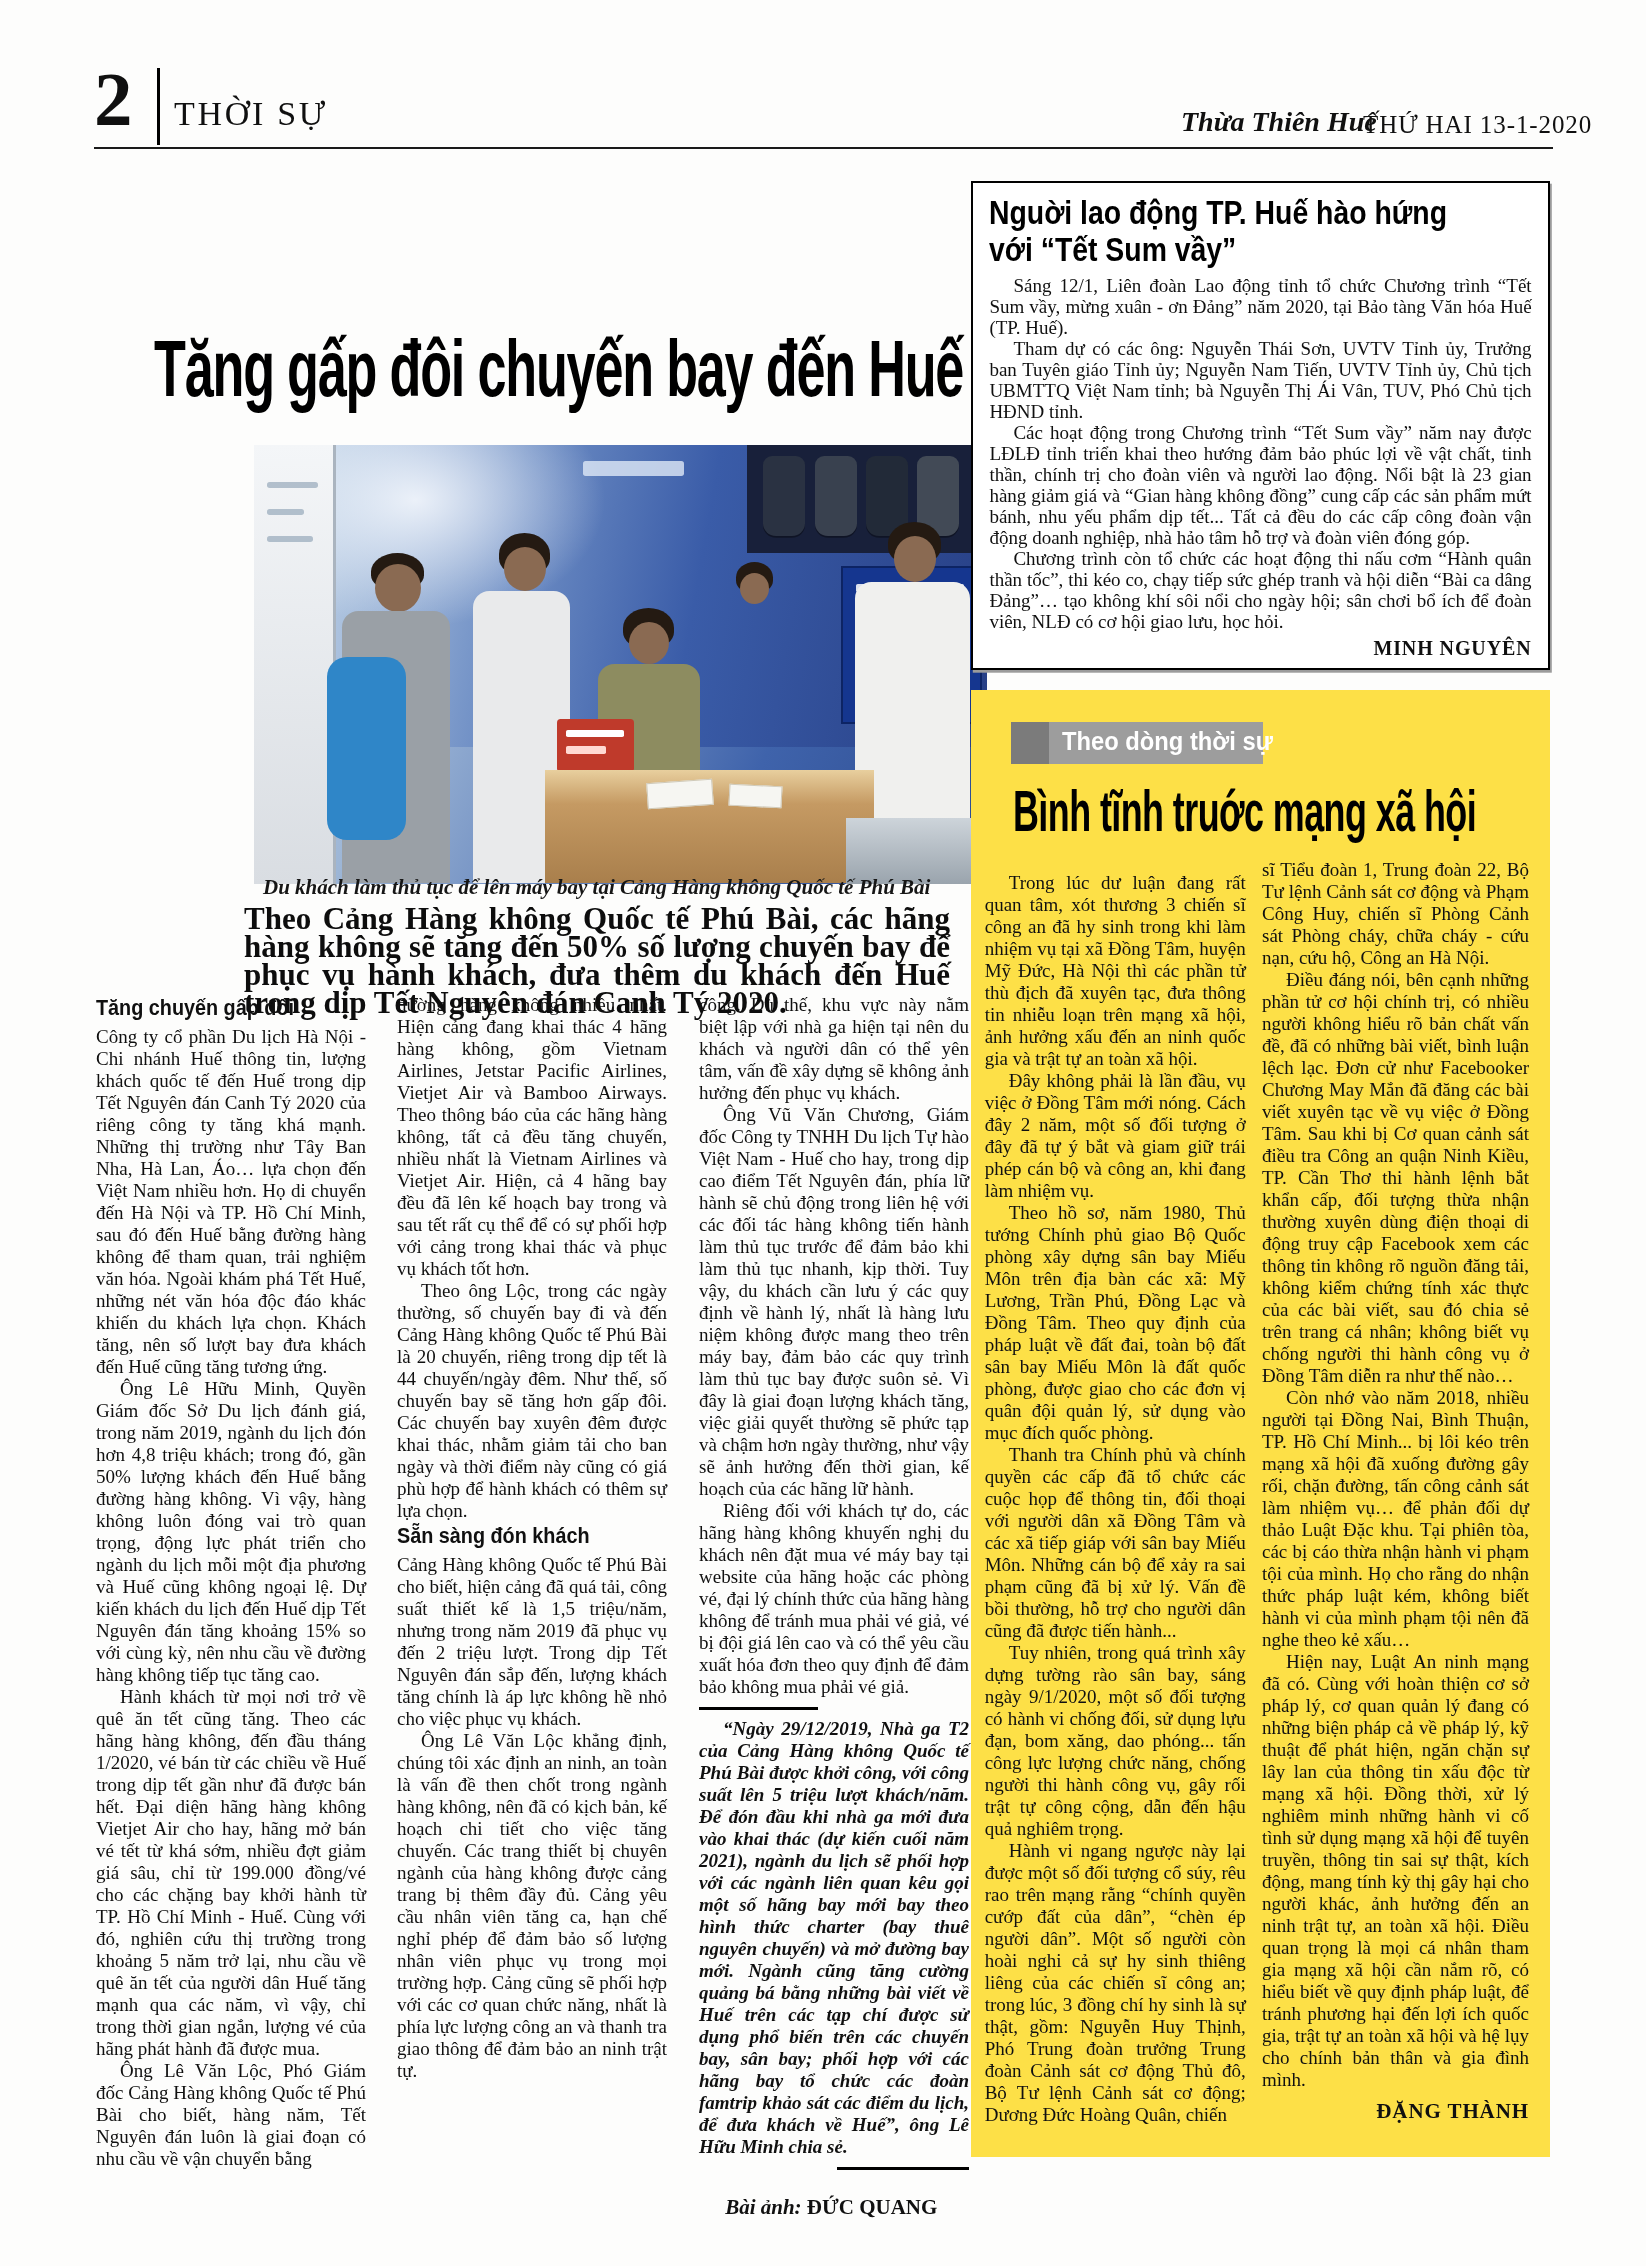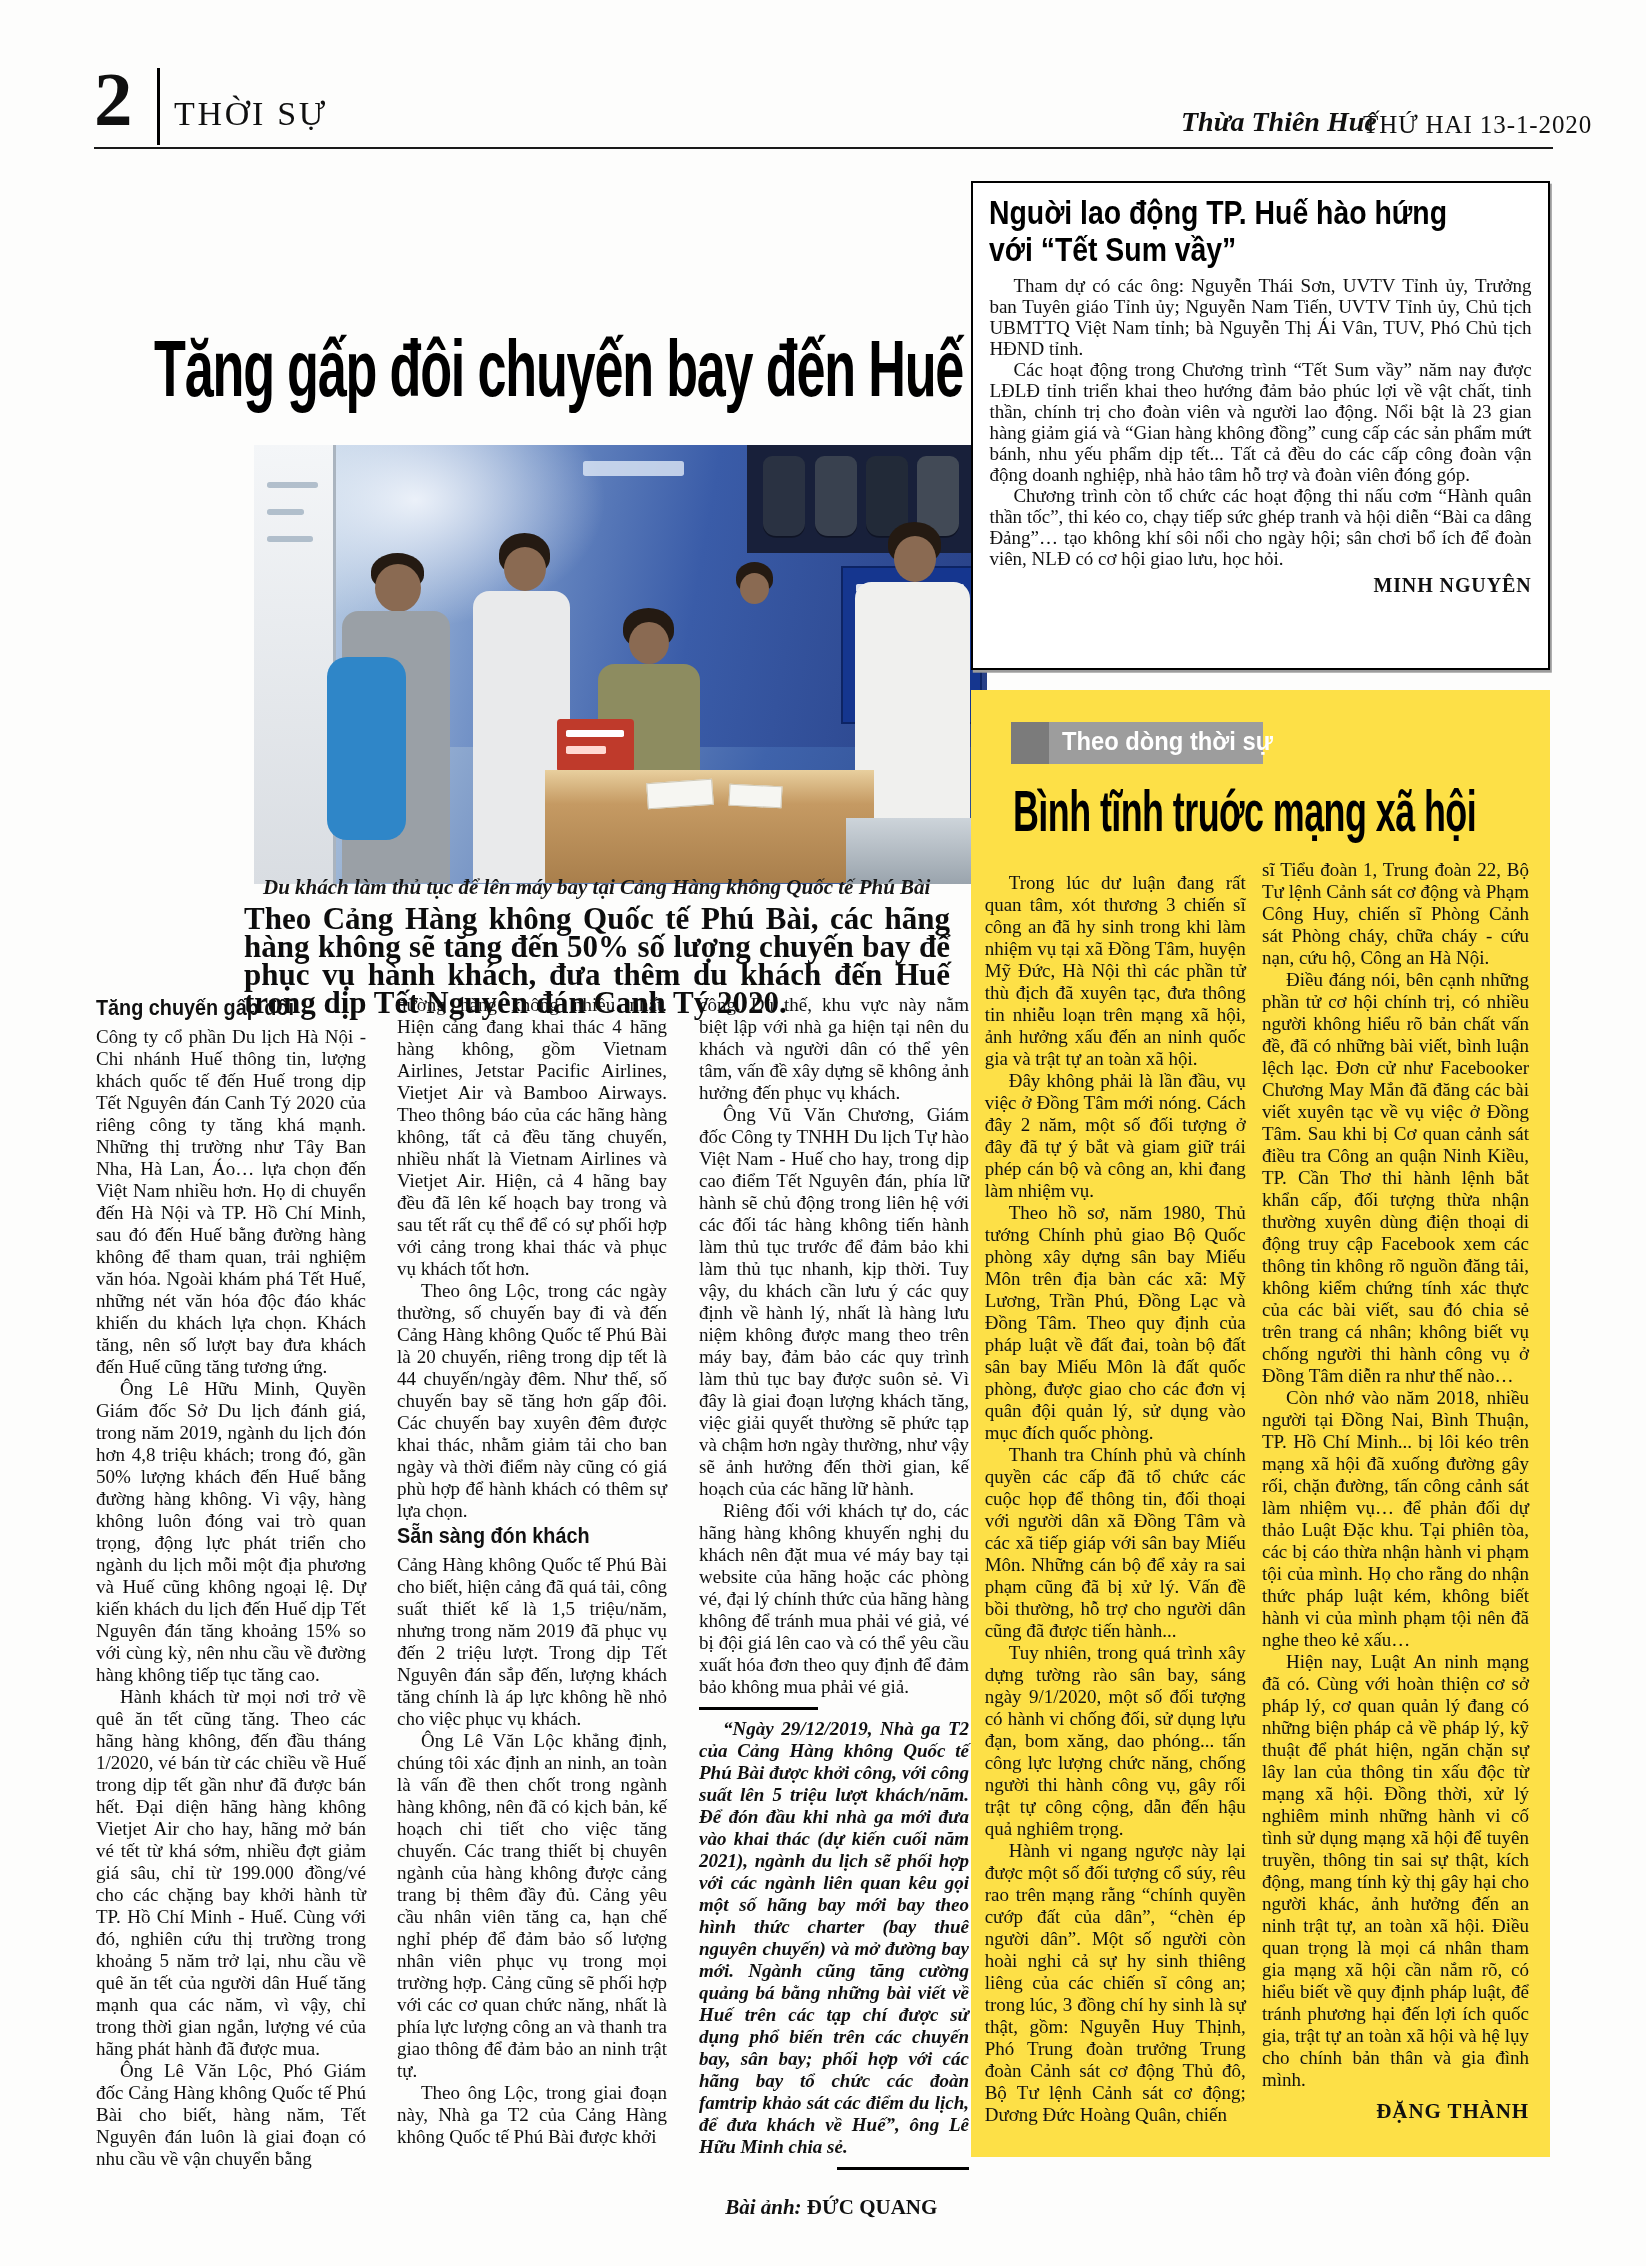--- a/index.html
+++ b/index.html
@@ -156,36 +156,36 @@
     <p class="para">Ông Lê Hữu Minh, Quyền Giám đốc Sở Du lịch đánh giá, trong năm 2019, ngành du lịch đón hơn 4,8 triệu khách; trong đó, gần 50% lượng khách đến Huế bằng đường hàng không. Vì vậy, hàng không luôn đóng vai trò quan trọng, động lực phát triển cho ngành du lịch mỗi một địa phương và Huế cũng không ngoại lệ. Dự kiến khách du lịch đến Huế dịp Tết Nguyên đán tăng khoảng 15% so với cùng kỳ, nên nhu cầu về đường hàng không tiếp tục tăng cao.</p>
     <p class="para">Hành khách từ mọi nơi trở về quê ăn tết cũng tăng. Theo các hãng hàng không, đến đầu tháng 1/2020, vé bán từ các chiều về Huế trong dịp tết gần như đã được bán hết. Đại diện hãng hàng không Vietjet Air cho hay, hãng mở bán vé tết từ khá sớm, nhiều đợt giảm giá sâu, chỉ từ 199.000 đồng/vé cho các chặng bay khởi hành từ TP. Hồ Chí Minh - Huế. Cùng với đó, nghiên cứu thị trường trong khoảng 5 năm trở lại, nhu cầu về quê ăn tết của người dân Huế tăng mạnh qua các năm, vì vậy, chỉ trong thời gian ngắn, lượng vé của hãng phát hành đã được mua.</p>
     <p class="para">Ông Lê Văn Lộc, Phó Giám đốc Cảng Hàng không Quốc tế Phú Bài cho biết, hàng năm, Tết Nguyên đán luôn là giai đoạn có nhu cầu về vận chuyển bằng</p>
   </div>
 <div class="col main-col-2">
     <p class="para ni">đường hàng không nhiều nhất. Hiện cảng đang khai thác 4 hãng hàng không, gồm Vietnam Airlines, Jetstar Pacific Airlines, Vietjet Air và Bamboo Airways. Theo thông báo của các hãng hàng không, tất cả đều tăng chuyến, nhiều nhất là Vietnam Airlines và Vietjet Air. Hiện, cả 4 hãng bay đều đã lên kế hoạch bay trong và sau tết rất cụ thể để có sự phối hợp với cảng trong khai thác và phục vụ khách tốt hơn.</p>
     <p class="para">Theo ông Lộc, trong các ngày thường, số chuyến bay đi và đến Cảng Hàng không Quốc tế Phú Bài là 20 chuyến, riêng trong dịp tết là 44 chuyến/ngày đêm. Như thế, số chuyến bay sẽ tăng hơn gấp đôi. Các chuyến bay xuyên đêm được khai thác, nhằm giảm tải cho ban ngày và thời điểm này cũng có giá phù hợp để hành khách có thêm sự lựa chọn.</p>
     <div class="sub">Sẵn sàng đón khách</div>
     <p class="para ni">Cảng Hàng không Quốc tế Phú Bài cho biết, hiện cảng đã quá tải, công suất thiết kế là 1,5 triệu/năm, nhưng trong năm 2019 đã phục vụ đến 2 triệu lượt. Trong dịp Tết Nguyên đán sắp đến, lượng khách tăng chính là áp lực không hề nhỏ cho việc phục vụ khách.</p>
     <p class="para">Ông Lê Văn Lộc khẳng định, chúng tôi xác định an ninh, an toàn là vấn đề then chốt trong ngành hàng không, nên đã có kịch bản, kế hoạch chi tiết cho việc tăng chuyến. Các trang thiết bị chuyên ngành của hàng không được cảng trang bị thêm đầy đủ. Cảng yêu cầu nhân viên tăng ca, hạn chế nghỉ phép để đảm bảo số lượng nhân viên phục vụ trong mọi trường hợp. Cảng cũng sẽ phối hợp với các cơ quan chức năng, nhất là phía lực lượng công an và thanh tra giao thông để đảm bảo an ninh trật tự.</p>
-    <p class="para">Theo ông Lộc, trong giai đoạn này, Nhà ga T2 của Cảng Hàng không Quốc tế Phú Bài được khởi</p>
   </div>
 <div class="col main-col-3">
     <p class="para ni">công. Dù thế, khu vực này nằm biệt lập với nhà ga hiện tại nên du khách và người dân có thể yên tâm, vấn đề xây dựng sẽ không ảnh hưởng đến phục vụ khách.</p>
     <p class="para">Ông Vũ Văn Chương, Giám đốc Công ty TNHH Du lịch Tự hào Việt Nam - Huế cho hay, trong dịp cao điểm Tết Nguyên đán, phía lữ hành sẽ chủ động trong liên hệ với các đối tác hàng không tiến hành làm thủ tục trước để đảm bảo khi làm thủ tục nhanh, kịp thời. Tuy vậy, du khách cần lưu ý các quy định về hành lý, nhất là hàng lưu niệm không được mang theo trên máy bay, đảm bảo các quy trình làm thủ tục bay được suôn sẻ. Vì đây là giai đoạn lượng khách tăng, việc giải quyết thường sẽ phức tạp và chậm hơn ngày thường, như vậy sẽ ảnh hưởng đến thời gian, kế hoạch của các hãng lữ hành.</p>
     <p class="para">Riêng đối với khách tự do, các hãng hàng không khuyến nghị du khách nên đặt mua vé máy bay tại website của hãng hoặc các phòng vé, đại lý chính thức của hãng hàng không để tránh mua phải vé giả, vé bị đội giá lên cao và có thể yêu cầu xuất hóa đơn theo quy định để đảm bảo không mua phải vé giả.</p>
     <div class="rule" style="width: 119px;"></div>
     <div class="note">“Ngày 29/12/2019, Nhà ga T2 của Cảng Hàng không Quốc tế Phú Bài được khởi công, với công suất lên 5 triệu lượt khách/năm. Để đón đầu khi nhà ga mới đưa vào khai thác (dự kiến cuối năm 2021), ngành du lịch sẽ phối hợp với các ngành liên quan kêu gọi một số hãng bay mới bay theo hình thức charter (bay thuê nguyên chuyến) và mở đường bay mới. Ngành cũng tăng cường quảng bá bằng những bài viết về Huế trên các tạp chí được sử dụng phổ biến trên các chuyến bay, sân bay; phối hợp với các hãng bay tổ chức các đoàn famtrip khảo sát các điểm du lịch, để đưa khách về Huế”, ông Lê Hữu Minh chia sẻ.</div>
     <div class="rule right" style="width: 132px;"></div>
     <div class="credit"><span class="lbl">Bài ảnh: </span><span class="nm">ĐỨC QUANG</span></div>
   </div>
 
 <div class="abs tet-box">
   <div class="tet-title">Nguời lao động TP. Huế hào hứng</div>
   <div class="tet-title">với “Tết Sum vầy”</div>
   <div class="tet-body">
+      <p class="para">Sáng 12/1, Liên đoàn Lao động tỉnh tổ chức Chương trình “Tết Sum vầy, mừng xuân - ơn Đảng” năm 2020, tại Bảo tàng Văn hóa Huế (TP. Huế).</p>
       <p class="para">Tham dự có các ông: Nguyễn Thái Sơn, UVTV Tỉnh ủy, Trưởng ban Tuyên giáo Tỉnh ủy; Nguyễn Nam Tiến, UVTV Tỉnh ủy, Chủ tịch UBMTTQ Việt Nam tỉnh; bà Nguyễn Thị Ái Vân, TUV, Phó Chủ tịch HĐND tỉnh.</p>
       <p class="para">Các hoạt động trong Chương trình “Tết Sum vầy” năm nay được LĐLĐ tỉnh triển khai theo hướng đảm bảo phúc lợi về vật chất, tinh thần, chính trị cho đoàn viên và người lao động. Nổi bật là 23 gian hàng giảm giá và “Gian hàng không đồng” cung cấp các sản phẩm mứt bánh, nhu yếu phẩm dịp tết... Tất cả đều do các cấp công đoàn vận động doanh nghiệp, nhà hảo tâm hỗ trợ và đoàn viên đóng góp.</p>
       <p class="para">Chương trình còn tổ chức các hoạt động thi nấu cơm “Hành quân thần tốc”, thi kéo co, chạy tiếp sức ghép tranh và hội diễn “Bài ca dâng Đảng”… tạo không khí sôi nổi cho ngày hội; sân chơi bổ ích để đoàn viên, NLĐ có cơ hội giao lưu, học hỏi.</p>
       <div class="col-byline">MINH NGUYÊN</div>
     </div>
 </div>
 
 <div class="abs opinion">
   <div class="kicker-bar">
     <div class="dk"></div>

